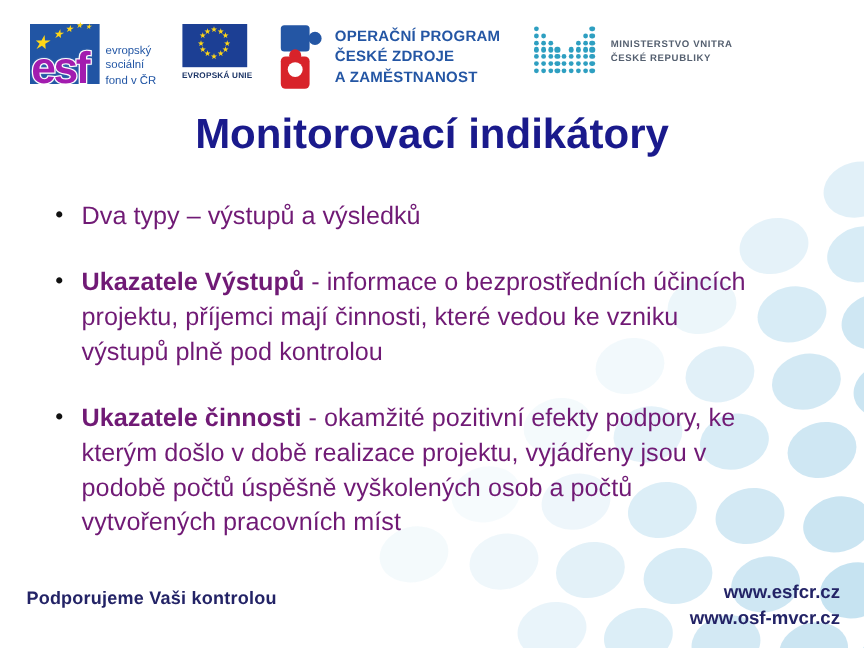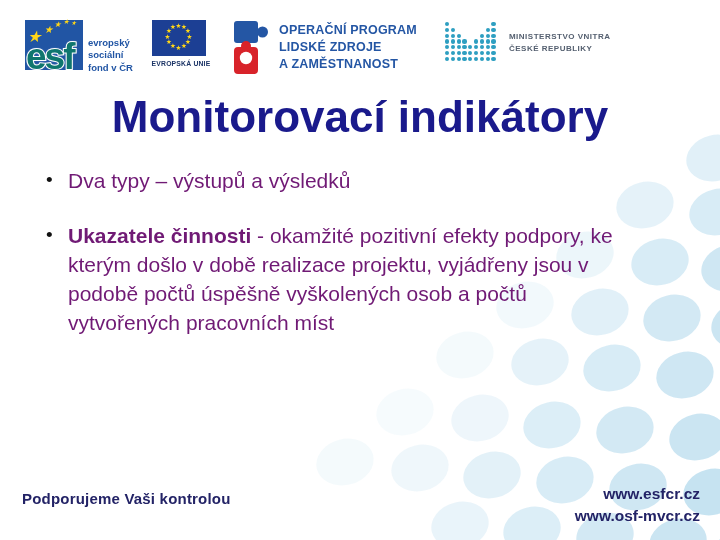--- a/index.html
+++ b/index.html
@@ -20,44 +20,44 @@
   .esf-square{position:absolute;left:0;top:6px;width:58px;height:50px;background:#2155a4;}
   .star{position:absolute;color:#ffd617;line-height:1;}
   .star::before{content:"★";}
   .s1{left:2px;top:9px;font-size:16px;}
   .s2{left:19px;top:5px;font-size:10px;}
   .s3{left:29px;top:1px;font-size:8px;}
   .s4{left:38px;top:-2px;font-size:7px;}
   .s5{left:46px;top:0px;font-size:6px;}
   .esf-acronym{
     position:absolute;left:1px;top:24px;font-size:37px;font-weight:bold;
-    color:#0f766e;letter-spacing:-2px;line-height:1;
+    color:#a21caf;letter-spacing:-2px;line-height:1;
     -webkit-text-stroke:2px #ffffff;paint-order:stroke fill;
     text-shadow:0 0 2px #fff;
   }
-  .esf-caption{position:absolute;left:63px;top:23px;font-size:9.5px;font-weight:bold;color:#2155a4;line-height:1.3;}
+  .esf-caption{position:absolute;left:63px;top:23px;font-size:9.5px;font-weight:normal;color:#2155a4;line-height:1.3;}
   
   .eu{position:relative;width:62px;height:72px;margin-left:2px;}
   .eu-flag{position:absolute;left:3px;top:6px;width:54px;height:36px;background:#1c3f94;}
   .fstar{position:absolute;color:#ffd617;font-size:6.5px;line-height:1;font-style:normal;}
   .fstar::before{content:"★";}
   .eu-caption{position:absolute;left:-6px;top:46px;width:76px;text-align:center;font-size:6.8px;font-weight:bold;color:#1a3365;letter-spacing:.2px;white-space:nowrap;}
   
   .oplzz{display:flex;margin-left:20px;}
   .puzzle{margin-top:4px;}
   .oplzz-caption{margin-left:8px;padding-top:8px;font-size:12.5px;font-weight:bold;color:#2456a4;line-height:1.35;letter-spacing:.2px;}
   
   .mvcr{display:flex;margin-left:28px;}
   .mv-grid{position:relative;width:54px;height:42px;margin-top:8px;}
   .mv-dot{position:absolute;width:4.2px;height:4.2px;border-radius:50%;background:#2e9fc1;}
   .mvcr-caption{margin-left:10px;padding-top:17px;font-size:8px;font-weight:bold;color:#556070;letter-spacing:.5px;line-height:1.55;white-space:nowrap;}
   
   #title{
     position:absolute;left:0;right:0;top:92px;z-index:2;text-align:center;
-    font-size:44px;font-weight:bold;color:#1a1a8c;letter-spacing:0;
+    font-size:35px;font-weight:bold;color:#1a1a8c;letter-spacing:0;
   }
   
   #bullets{position:absolute;left:40px;top:167px;width:600px;z-index:2;list-style:none;margin:0;padding:0;}
   #bullets li{
     position:relative;padding-left:28px;margin-bottom:26px;
     font-size:21px;line-height:1.38;color:#701a75;
   }
   #bullets li::before{content:"•";position:absolute;left:6px;top:0;font-size:19px;color:#111;}
   #bullets .b{font-weight:bold;}
   
@@ -148,21 +148,21 @@
     <div class="oplzz">
       <svg class="puzzle" width="40" height="60" viewBox="0 0 40 60">
         <rect x="3" y="3" width="24" height="22" rx="3" fill="#2456a4"></rect>
         <circle cx="31.5" cy="14" r="5.5" fill="#2456a4"></circle>
         <circle cx="15" cy="28" r="5" fill="#d8232a"></circle>
         <rect x="3" y="29" width="24" height="27" rx="4" fill="#d8232a"></rect>
         <circle cx="15" cy="40" r="6.2" fill="#ffffff"></circle>
       </svg>
       <div class="oplzz-caption">
         <div>OPERAČNÍ PROGRAM</div>
-        <div>LIDSKÉ ZDROJE</div>
+        <div>ČESKÉ ZDROJE</div>
         <div>A ZAMĚSTNANOST</div>
       </div>
     </div>
 
     <div class="mvcr">
       <div class="mv-grid">
           <div class="mv-dot" style="left: 0px; top: 0px;"></div>
           <div class="mv-dot" style="left: 46.4px; top: 0px;"></div>
           <div class="mv-dot" style="left: 0px; top: 5.8px;"></div>
           <div class="mv-dot" style="left: 5.8px; top: 5.8px;"></div>
@@ -218,20 +218,23 @@
 
   </div>
 
   <div id="title">Monitorovací indikátory</div>
 
   <ul id="bullets">
     <li>
       <span class="b"></span><span>Dva typy – výstupů a výsledků</span>
     </li>
     <li>
+      <span class="b">Ukazatele Výstupů</span><span> - informace o bezprostředních účincích projektu, příjemci mají činnosti, které vedou ke vzniku výstupů plně pod kontrolou</span>
+    </li>
+    <li>
       <span class="b">Ukazatele činnosti</span><span> - okamžité pozitivní efekty podpory, ke kterým došlo v době realizace projektu, vyjádřeny jsou v podobě počtů úspěšně vyškolených osob a počtů vytvořených pracovních míst</span>
     </li>
   </ul>
 
   <div id="footer-slogan">Podporujeme Vaši kontrolou</div>
 
   <div id="footer-links">
     <a href="#">www.esfcr.cz</a>
     <a href="#">www.osf-mvcr.cz</a>
   </div>

